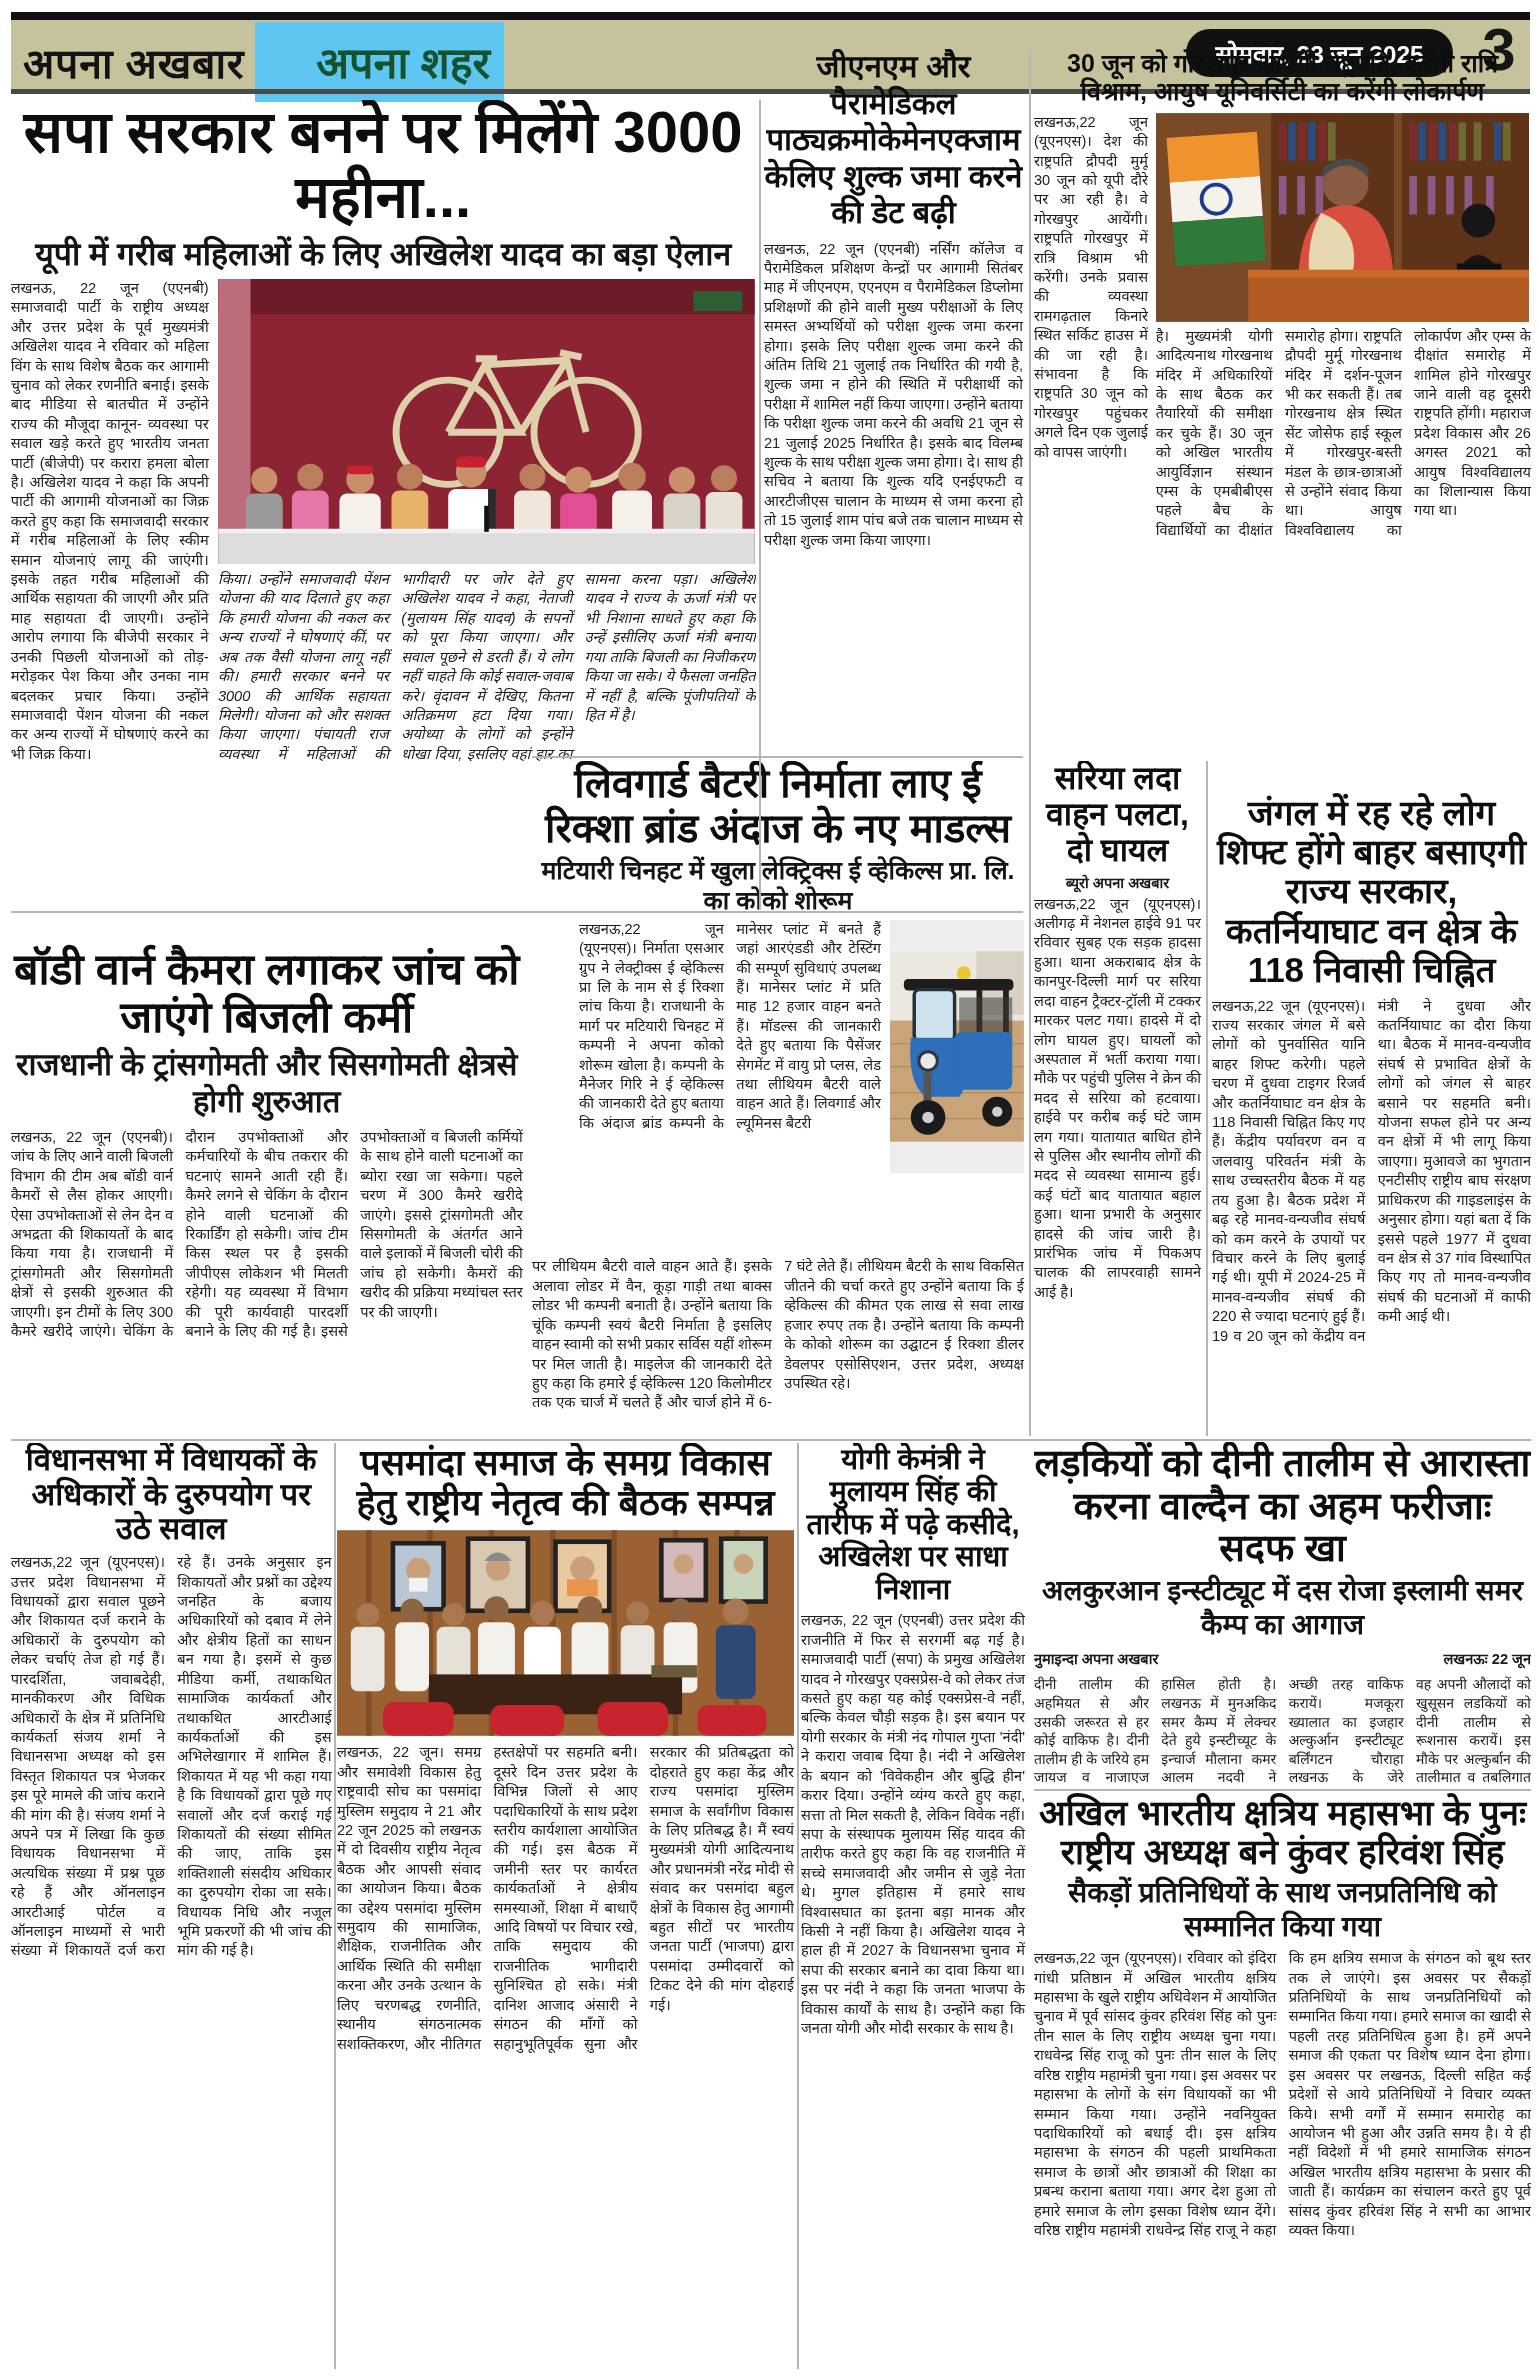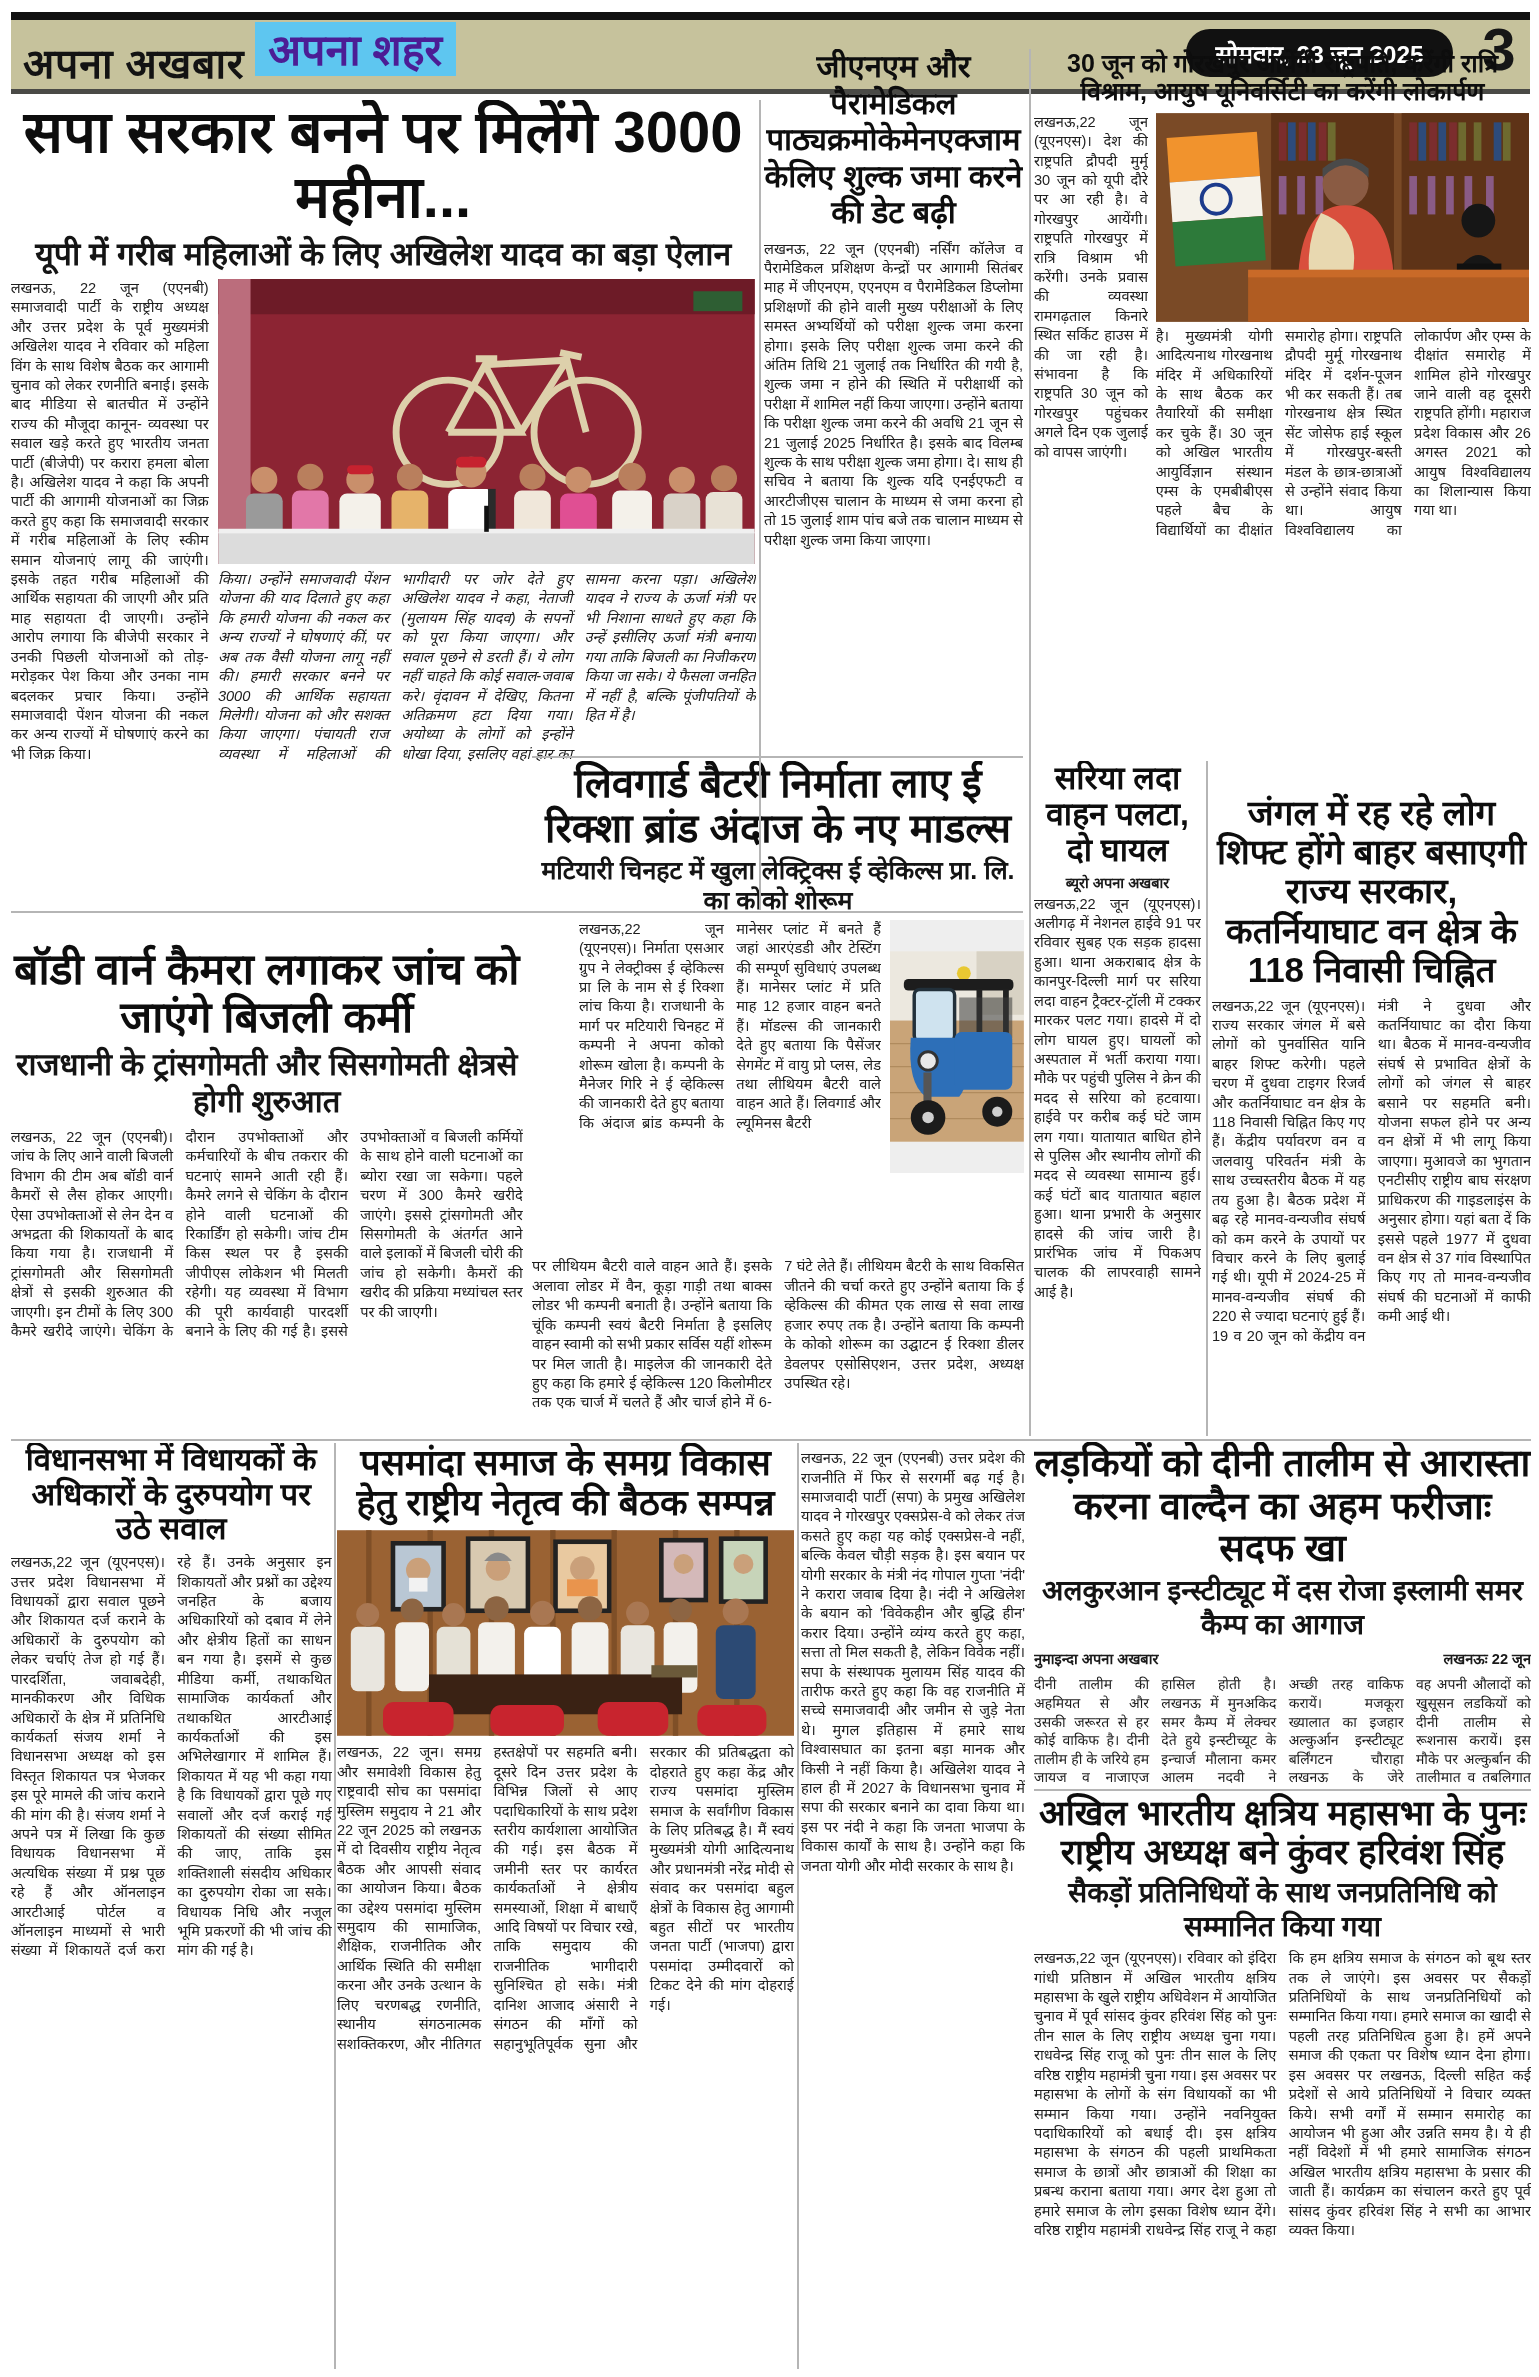--- a/index.html
+++ b/index.html
@@ -7,22 +7,22 @@
     width:1540px;height:2377px;position:relative;background:#ffffff;
     font-family:"Liberation Sans","DejaVu Sans",sans-serif;color:#1a1a1a;
   }
   .rule{position:absolute;background:#111;}
   .divider{position:absolute;background:#b5b5b5;}
   
   #top-rule{left:10.7px;top:12.3px;width:1519px;height:7.7px;}
   #band{position:absolute;left:10.7px;top:20px;width:1519px;height:69px;background:#c6c29c;}
   #band-rule{left:10.7px;top:89px;width:1519px;height:4.6px;background:#4a4a46;}
   #mast-left{position:absolute;left:12.3px;top:14px;font-size:41px;font-weight:bold;color:#131313;letter-spacing:0.8px;}
-  #mast-city{position:absolute;left:244px;top:1.5px;width:201px;height:54px;background:#5ec6f0;
-    display:flex;align-items:center;justify-content:center;font-size:43px;font-weight:bold;color:#4c1d95;}
+  #mast-city{position:absolute;left:244px;top:1.5px;width:201px;height:80px;background:#5ec6f0;
+    display:flex;align-items:center;justify-content:center;font-size:43px;font-weight:bold;color:#14532d;padding-left:48px;}
   #date-pill{position:absolute;right:77px;top:9.2px;height:48px;padding:0 29px;background:#111;border-radius:26px;
     display:flex;align-items:center;font-size:24.5px;font-weight:bold;color:#fff;}
   #page-num{position:absolute;right:14px;top:-4.6px;font-size:60px;font-weight:bold;color:#161616;}
   
   .art{position:absolute;overflow:hidden;}
   .hl{font-weight:bold;color:#0d0d0d;text-align:center;margin:0;line-height:1.12;}
   .sub{font-weight:bold;color:#141414;text-align:center;margin:4.6px 0 3.1px 0;line-height:1.2;}
   .by{font-weight:bold;text-align:center;font-size:14.6px;margin:3.1px 0;}
   .bd{font-size:14.6px;line-height:1.33;text-align:justify;color:#1c1c1c;}
   .c2{column-count:2;column-gap:12.3px;}
@@ -406,20 +406,21 @@
       <rect x="60" y="224" width="92" height="44" rx="14"></rect>
       <rect x="200" y="228" width="96" height="40" rx="14"></rect>
       <rect x="340" y="224" width="92" height="44" rx="14"></rect>
       <rect x="470" y="228" width="90" height="40" rx="14"></rect>
     </g>
   </svg>
   <div class="bd c3">लखनऊ, 22 जून। समग्र और समावेशी विकास हेतु राष्ट्रवादी सोच का पसमांदा मुस्लिम समुदाय ने 21 और 22 जून 2025 को लखनऊ में दो दिवसीय राष्ट्रीय नेतृत्व बैठक और आपसी संवाद का आयोजन किया। बैठक का उद्देश्य पसमांदा मुस्लिम समुदाय की सामाजिक, शैक्षिक, राजनीतिक और आर्थिक स्थिति की समीक्षा करना और उनके उत्थान के लिए चरणबद्ध रणनीति, स्थानीय संगठनात्मक सशक्तिकरण, और नीतिगत हस्तक्षेपों पर सहमति बनी। दूसरे दिन उत्तर प्रदेश के विभिन्न जिलों से आए पदाधिकारियों के साथ प्रदेश स्तरीय कार्यशाला आयोजित की गई। इस बैठक में जमीनी स्तर पर कार्यरत कार्यकर्ताओं ने क्षेत्रीय समस्याओं, शिक्षा में बाधाएँ आदि विषयों पर विचार रखे, ताकि समुदाय की राजनीतिक भागीदारी सुनिश्चित हो सके। मंत्री दानिश आजाद अंसारी ने संगठन की माँगों को सहानुभूतिपूर्वक सुना और सरकार की प्रतिबद्धता को दोहराते हुए कहा केंद्र और राज्य पसमांदा मुस्लिम समाज के सर्वांगीण विकास के लिए प्रतिबद्ध है। मैं स्वयं मुख्यमंत्री योगी आदित्यनाथ और प्रधानमंत्री नरेंद्र मोदी से संवाद कर पसमांदा बहुल क्षेत्रों के विकास हेतु आगामी बहुत सीटों पर भारतीय जनता पार्टी (भाजपा) द्वारा पसमांदा उम्मीदवारों को टिकट देने की मांग दोहराई गई।</div>
 </section>
 
 <section class="art" id="artL">
+  <h1 class="hl">योगी केमंत्री ने मुलायम सिंह की तारीफ में पढ़े कसीदे, अखिलेश पर साधा निशाना</h1>
   <div class="bd">लखनऊ, 22 जून (एएनबी) उत्तर प्रदेश की राजनीति में फिर से सरगर्मी बढ़ गई है। समाजवादी पार्टी (सपा) के प्रमुख अखिलेश यादव ने गोरखपुर एक्सप्रेस-वे को लेकर तंज कसते हुए कहा यह कोई एक्सप्रेस-वे नहीं, बल्कि केवल चौड़ी सड़क है। इस बयान पर योगी सरकार के मंत्री नंद गोपाल गुप्ता 'नंदी' ने करारा जवाब दिया है। नंदी ने अखिलेश के बयान को 'विवेकहीन और बुद्धि हीन' करार दिया। उन्होंने व्यंग्य करते हुए कहा, सत्ता तो मिल सकती है, लेकिन विवेक नहीं। सपा के संस्थापक मुलायम सिंह यादव की तारीफ करते हुए कहा कि वह राजनीति में सच्चे समाजवादी और जमीन से जुड़े नेता थे। मुगल इतिहास में हमारे साथ विश्वासघात का इतना बड़ा मानक और किसी ने नहीं किया है। अखिलेश यादव ने हाल ही में 2027 के विधानसभा चुनाव में सपा की सरकार बनाने का दावा किया था। इस पर नंदी ने कहा कि जनता भाजपा के विकास कार्यों के साथ है। उन्होंने कहा कि जनता योगी और मोदी सरकार के साथ है।</div>
 </section>
 
 <div class="divider" style="left:759px;top:100px;width:1.5px;height:810px;"></div>
 <div class="divider" style="left:1029px;top:49px;width:1.5px;height:1387px;"></div>
 <div class="divider" style="left:1206px;top:761px;width:1.5px;height:675px;"></div>
 <div class="divider" style="left:10.7px;top:911px;width:1012px;height:1.5px;"></div>
 <div class="divider" style="left:532px;top:756px;width:491px;height:1.5px;"></div>
 <div class="divider" style="left:10.7px;top:1439px;width:1520px;height:1.5px;"></div>
 <div class="divider" style="left:1034px;top:1789px;width:497px;height:1.5px;"></div>

